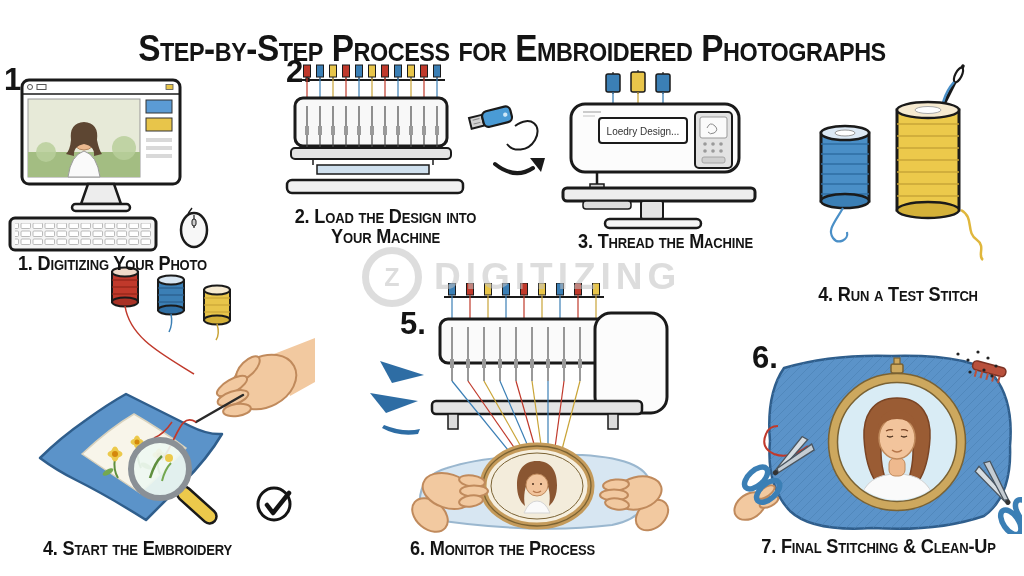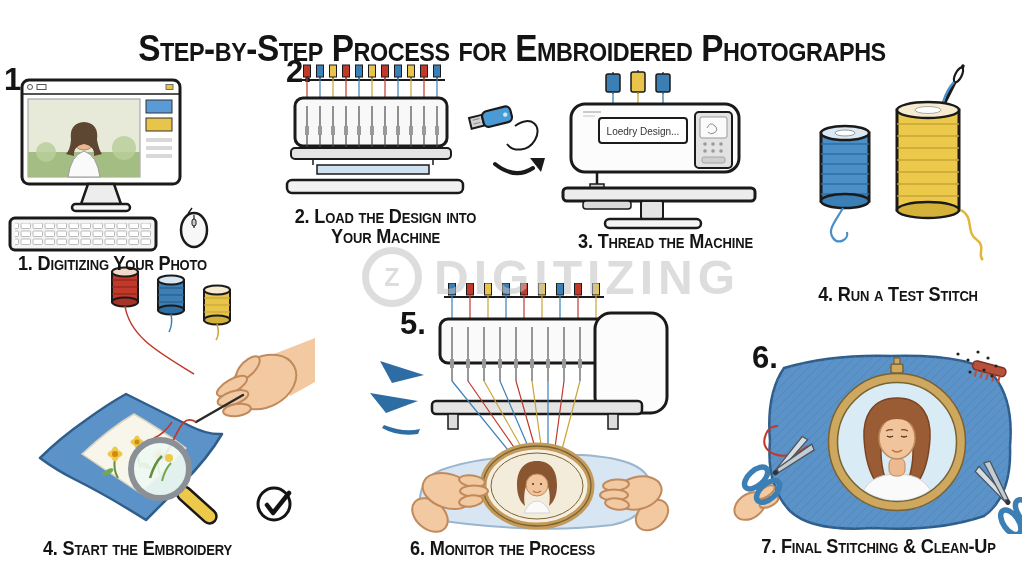--- a/index.html
+++ b/index.html
@@ -8,21 +8,21 @@
   .title{position:absolute;top:5px;left:0;width:1024px;text-align:center;font-size:37px;line-height:1.05;
          font-weight:800;font-variant:small-caps;letter-spacing:-.5px;transform:scaleX(.9)}
   .stepnum{position:absolute;font-size:31px;font-weight:800;color:#141414}
   .label{position:absolute;font-size:19.5px;font-weight:700;font-variant:small-caps;text-align:center;
          line-height:1.05;letter-spacing:-.2px;transform:scaleX(.93)}
   .illus{position:absolute}
   .watermark{position:absolute;top:247px;left:362px;display:flex;align-items:center;gap:12px;
              opacity:.55;z-index:30;pointer-events:none}
   .wm-circle{width:46px;height:46px;border:7px solid #c2c2c2;border-radius:50%;display:flex;
              align-items:center;justify-content:center;font-size:25px;font-weight:800;color:#c2c2c2}
-  .wm-text{font-size:48px;font-weight:800;color:#c2c2c2;letter-spacing:5px}
+  .wm-text{font-size:37px;font-weight:800;color:#c2c2c2;letter-spacing:5px}
 </style>
 </head>
 <body>
 
 <div class="canvas">
 
   <h1 class="title">Step-by-Step Process for Embroidered Photographs</h1>
 
   <div class="watermark">
     <span class="wm-circle">Z</span>

